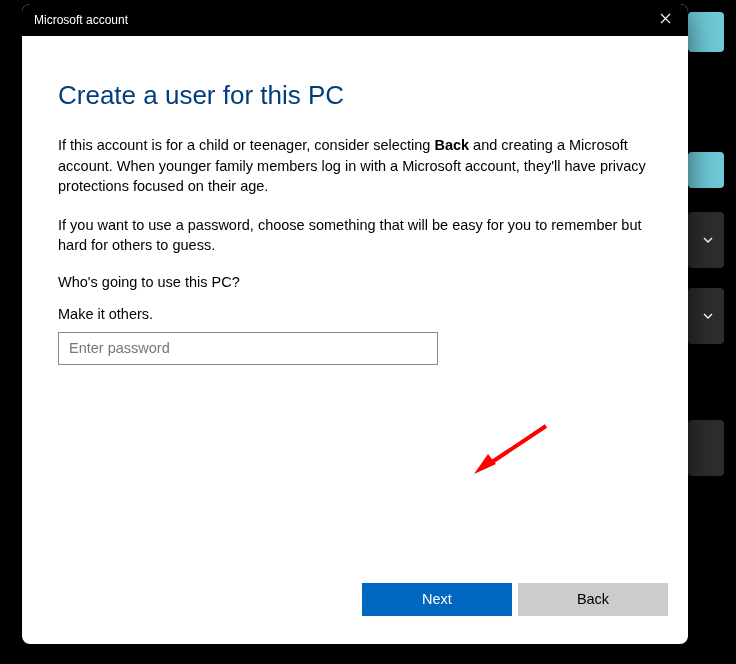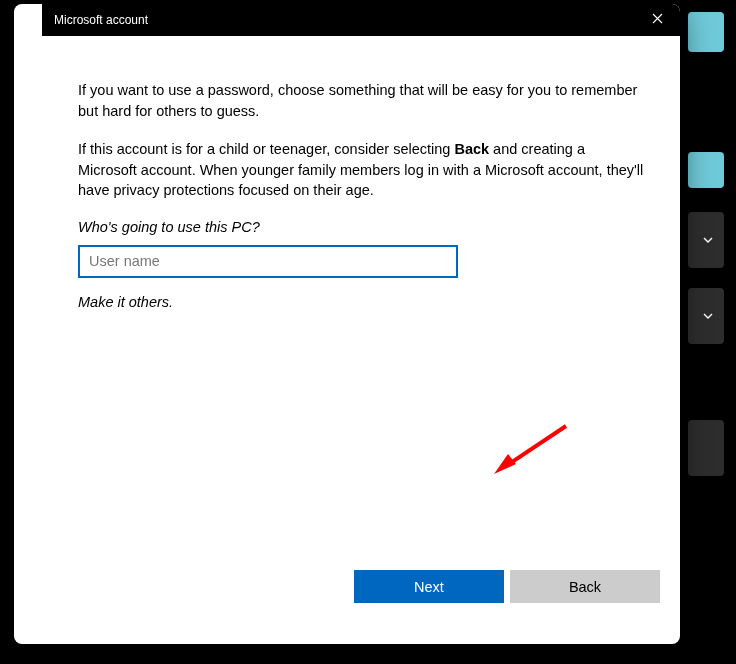--- a/index.html
+++ b/index.html
@@ -23,31 +23,30 @@
       right: 10px;
       top: 50%;
       transform: translateY(-50%);
       color: #fff;
     }
     .chev svg { display:block; }
 
     
     .dialog {
       position: absolute;
-      left: 14px;
+      left: 22px;
       top: 4px;
       width: 666px;
       height: 640px;
       background: #fff;
       border-radius: 8px;
       overflow: hidden;
       box-shadow: 0 8px 30px rgba(0,0,0,0.6);
       display: flex;
       flex-direction: column;
-      padding-left: 28px;
     }
     .titlebar {
       height: 32px;
       background: #000;
       color: #fff;
       display: flex;
       align-items: center;
       padding: 0 0 0 12px;
       font-size: 12px;
     }
@@ -79,21 +78,20 @@
       line-height: 1.42;
       margin-bottom: 18px;
       color: #000;
     }
     .para b { font-weight: 700; }
 
     .label {
       font-size: 14.5px;
       margin-top: 16px;
       margin-bottom: 10px;
-      font-style: italic;
     }
     .field {
       width: 380px;
       height: 33px;
       border: 1px solid #888;
       padding: 0 10px;
       font-size: 14.5px;
       font-family: inherit;
       outline: none;
       color: #000;
@@ -103,20 +101,21 @@
     .field::placeholder { color: #777; }
     .field.focused {
       border: 2px solid #0067c0;
       padding: 0 9px;
     }
 
     .footer {
       height: 74px;
       display: flex;
       justify-content: flex-end;
+      align-items: center;
       gap: 6px;
       padding: 0 20px 16px 0;
     }
     .btn {
       width: 150px;
       height: 33px;
       font-size: 14.5px;
       font-family: inherit;
       border: none;
       cursor: pointer;
@@ -160,31 +159,32 @@
     <div class="close">
       <span>
         <svg width="11" height="11" viewBox="0 0 11 11">
             <path d="M1 1 L10 10 M10 1 L1 10" stroke="#fff" stroke-width="1.1"></path>
           </svg>
       </span>
     </div>
   </div>
 
   <div class="content">
-
-    <p class="para">If you want to use a password, choose something that will be easy for you to remember but hard for others to guess.</p>
+    <h1>Create a user for this PC</h1>
 
     <p class="para">
       <span>If this account is for a child or teenager, consider selecting </span><b>Back</b><span> and creating a Microsoft account. When younger family members log in with a Microsoft account, they'll have privacy protections focused on their age.</span>
     </p>
 
+    <p class="para">If you want to use a password, choose something that will be easy for you to remember but hard for others to guess.</p>
+
     <div class="label">Who's going to use this PC?</div>
-    <input class="field focused" type="text" placeholder="User name" style="">
 
     <div class="label">Make it others.</div>
+    <input class="field" type="password" placeholder="Enter password" style="">
 
     <div class="arrow">
       <svg width="90" height="60" viewBox="0 0 90 60">
         <line x1="80" y1="6" x2="20" y2="46" stroke="#ff0000" stroke-width="4"></line>
         <polygon points="8,54 30,44 22,34" fill="#ff0000"></polygon>
       </svg>
     </div>
   </div>
 
   <div class="footer">

